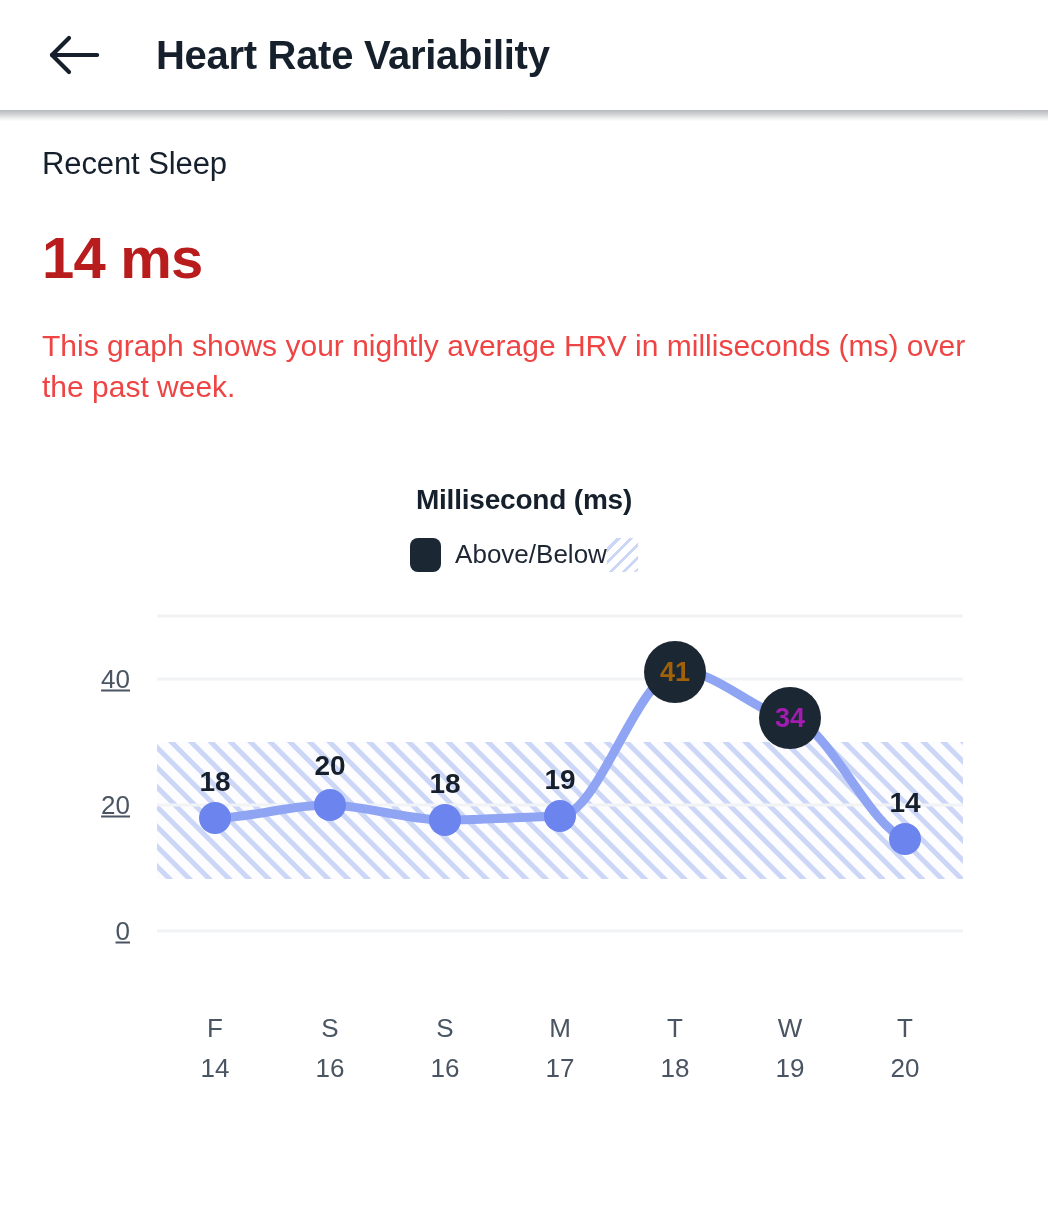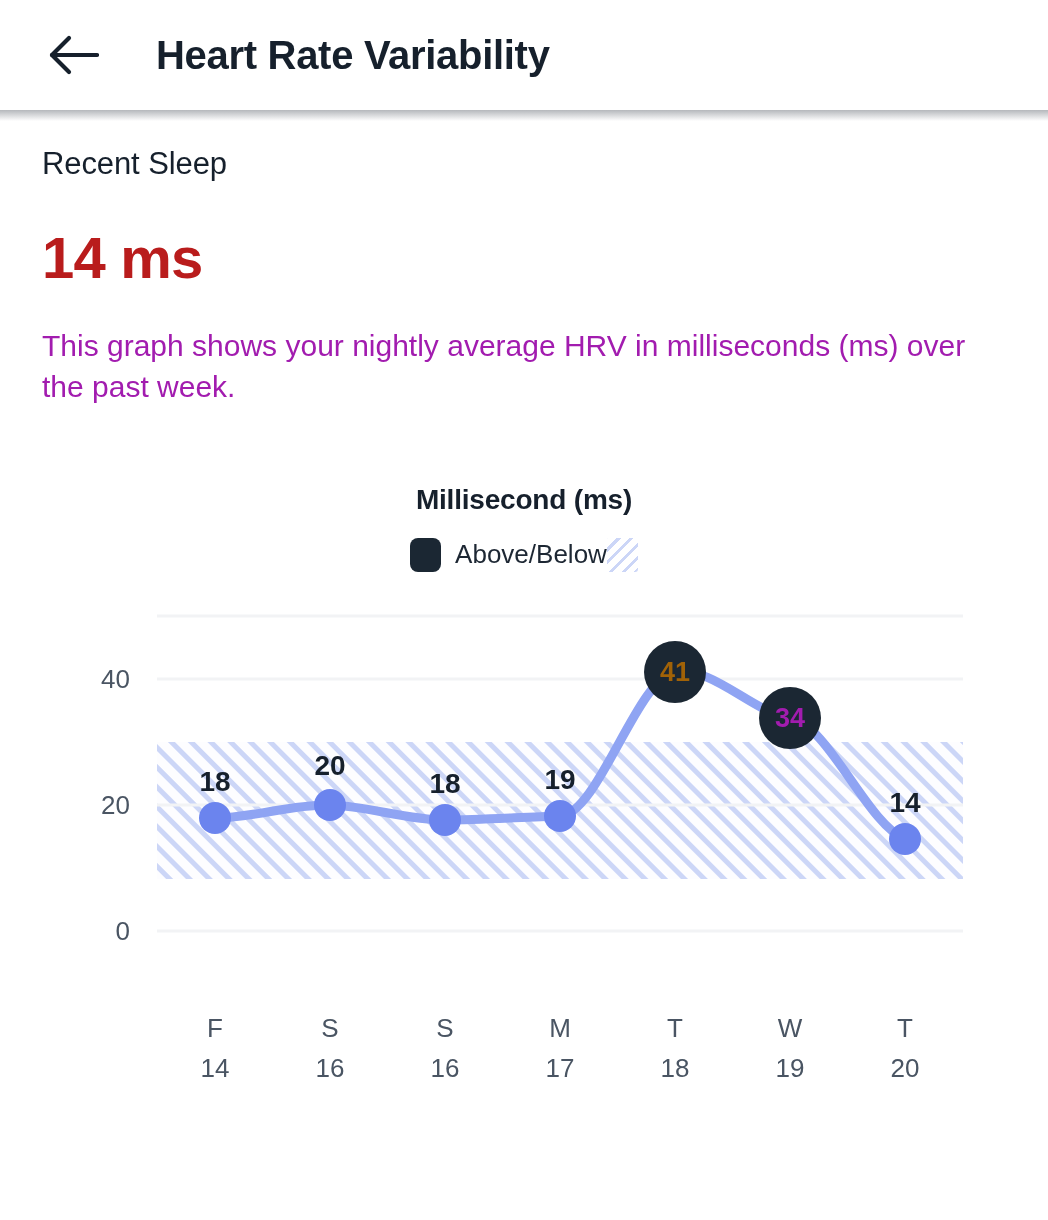--- a/index.html
+++ b/index.html
@@ -67,21 +67,21 @@
     font-size: 58px;
     font-weight: bold;
     color: #b91c1c;
     margin-top: 42px;
     letter-spacing: -0.8px;
   }
   .description {
     margin-top: 34px;
     font-size: 30px;
     line-height: 1.38;
-    color: #a21caf;
+    color: #ef4444;
     max-width: 970px;
     font-weight: normal;
   }
 
   
   .chart-wrap {
     margin-top: 76px;
     position: relative;
     width: 1048px;
     margin-left: -42px;
@@ -140,20 +140,21 @@
     width: 130px;
     height: 100%;
   }
   .y-axis-labels span {
     position: absolute;
     right: 0;
     transform: translateY(-50%);
     font-size: 26px;
     color: #4a5563;
     text-align: right;
+    text-decoration: underline;
   }
 
   .x-axis {
     position: absolute;
     left: 0;
     top: 400px;
     width: 1048px;
     height: 110px;
   }
   .x-label {

